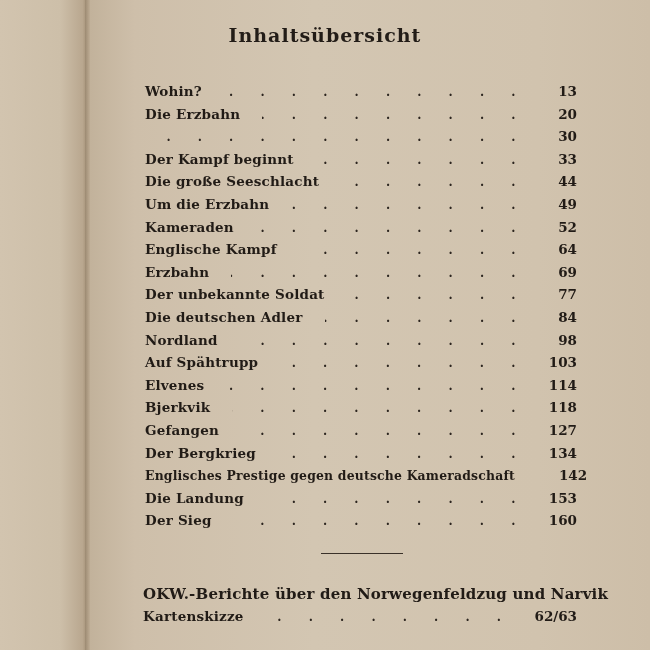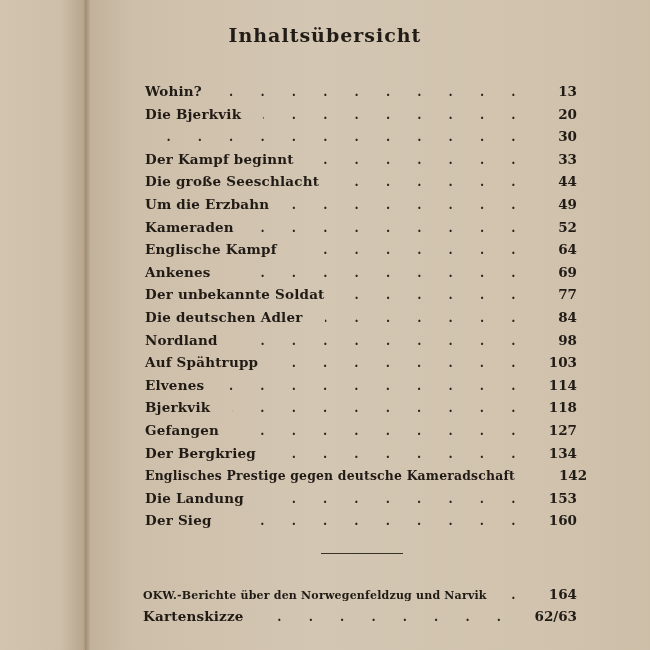--- a/index.html
+++ b/index.html
@@ -125,21 +125,21 @@
 
   <div class="title">Inhaltsübersicht</div>
 
   <div class="toc">
     <div class="toc-row">
         <span class="toc-title">Wohin?</span>
         <span class="toc-leader">. . . . . . . . . . . . . . . . . . . . . . . . . . . . . . . . . . . . . . . .</span>
         <span class="toc-page">13</span>
       </div>
     <div class="toc-row">
-        <span class="toc-title">Die Bjerkvik</span>
+        <span class="toc-title">Die Erzbahn</span>
         <span class="toc-leader">. . . . . . . . . . . . . . . . . . . . . . . . . . . . . . . . . . . . . . . .</span>
         <span class="toc-page">20</span>
       </div>
     <div class="toc-row">
         <span class="toc-leader">. . . . . . . . . . . . . . . . . . . . . . . . . . . . . . . . . . . . . . . .</span>
         <span class="toc-page">30</span>
       </div>
     <div class="toc-row">
         <span class="toc-title">Der Kampf beginnt</span>
         <span class="toc-leader">. . . . . . . . . . . . . . . . . . . . . . . . . . . . . . . . . . . . . . . .</span>
@@ -159,21 +159,21 @@
         <span class="toc-title">Kameraden</span>
         <span class="toc-leader">. . . . . . . . . . . . . . . . . . . . . . . . . . . . . . . . . . . . . . . .</span>
         <span class="toc-page">52</span>
       </div>
     <div class="toc-row">
         <span class="toc-title">Englische Kampf</span>
         <span class="toc-leader">. . . . . . . . . . . . . . . . . . . . . . . . . . . . . . . . . . . . . . . .</span>
         <span class="toc-page">64</span>
       </div>
     <div class="toc-row">
-        <span class="toc-title">Ankenes</span>
+        <span class="toc-title">Erzbahn</span>
         <span class="toc-leader">. . . . . . . . . . . . . . . . . . . . . . . . . . . . . . . . . . . . . . . .</span>
         <span class="toc-page">69</span>
       </div>
     <div class="toc-row">
         <span class="toc-title">Der unbekannte Soldat</span>
         <span class="toc-leader">. . . . . . . . . . . . . . . . . . . . . . . . . . . . . . . . . . . . . . . .</span>
         <span class="toc-page">77</span>
       </div>
     <div class="toc-row">
         <span class="toc-title">Die deutschen Adler</span>
@@ -224,21 +224,21 @@
         <span class="toc-title">Der Sieg</span>
         <span class="toc-leader">. . . . . . . . . . . . . . . . . . . . . . . . . . . . . . . . . . . . . . . .</span>
         <span class="toc-page">160</span>
       </div>
   </div>
 
   <div class="separator"></div>
 
   <div class="appendix">
     <div class="toc-row">
-        <span class="toc-title" style="font-size:11px;">OKW.-Berichte über den Norwegenfeldzug und Narvik</span>
+        <span class="toc-title" style="font-size:15px;">OKW.-Berichte über den Norwegenfeldzug und Narvik</span>
         <span class="toc-leader">. . . . . . . . . . . . . . . . . . . . . . . . . . . . . . . . . . . . . . . .</span>
         <span class="toc-page">164</span>
       </div>
     <div class="toc-row">
         <span class="toc-title">Kartenskizze</span>
         <span class="toc-leader">. . . . . . . . . . . . . . . . . . . . . . . . . . . . . . . . . . . . . . . .</span>
         <span class="toc-page">62/63</span>
       </div>
   </div>
 </div>

